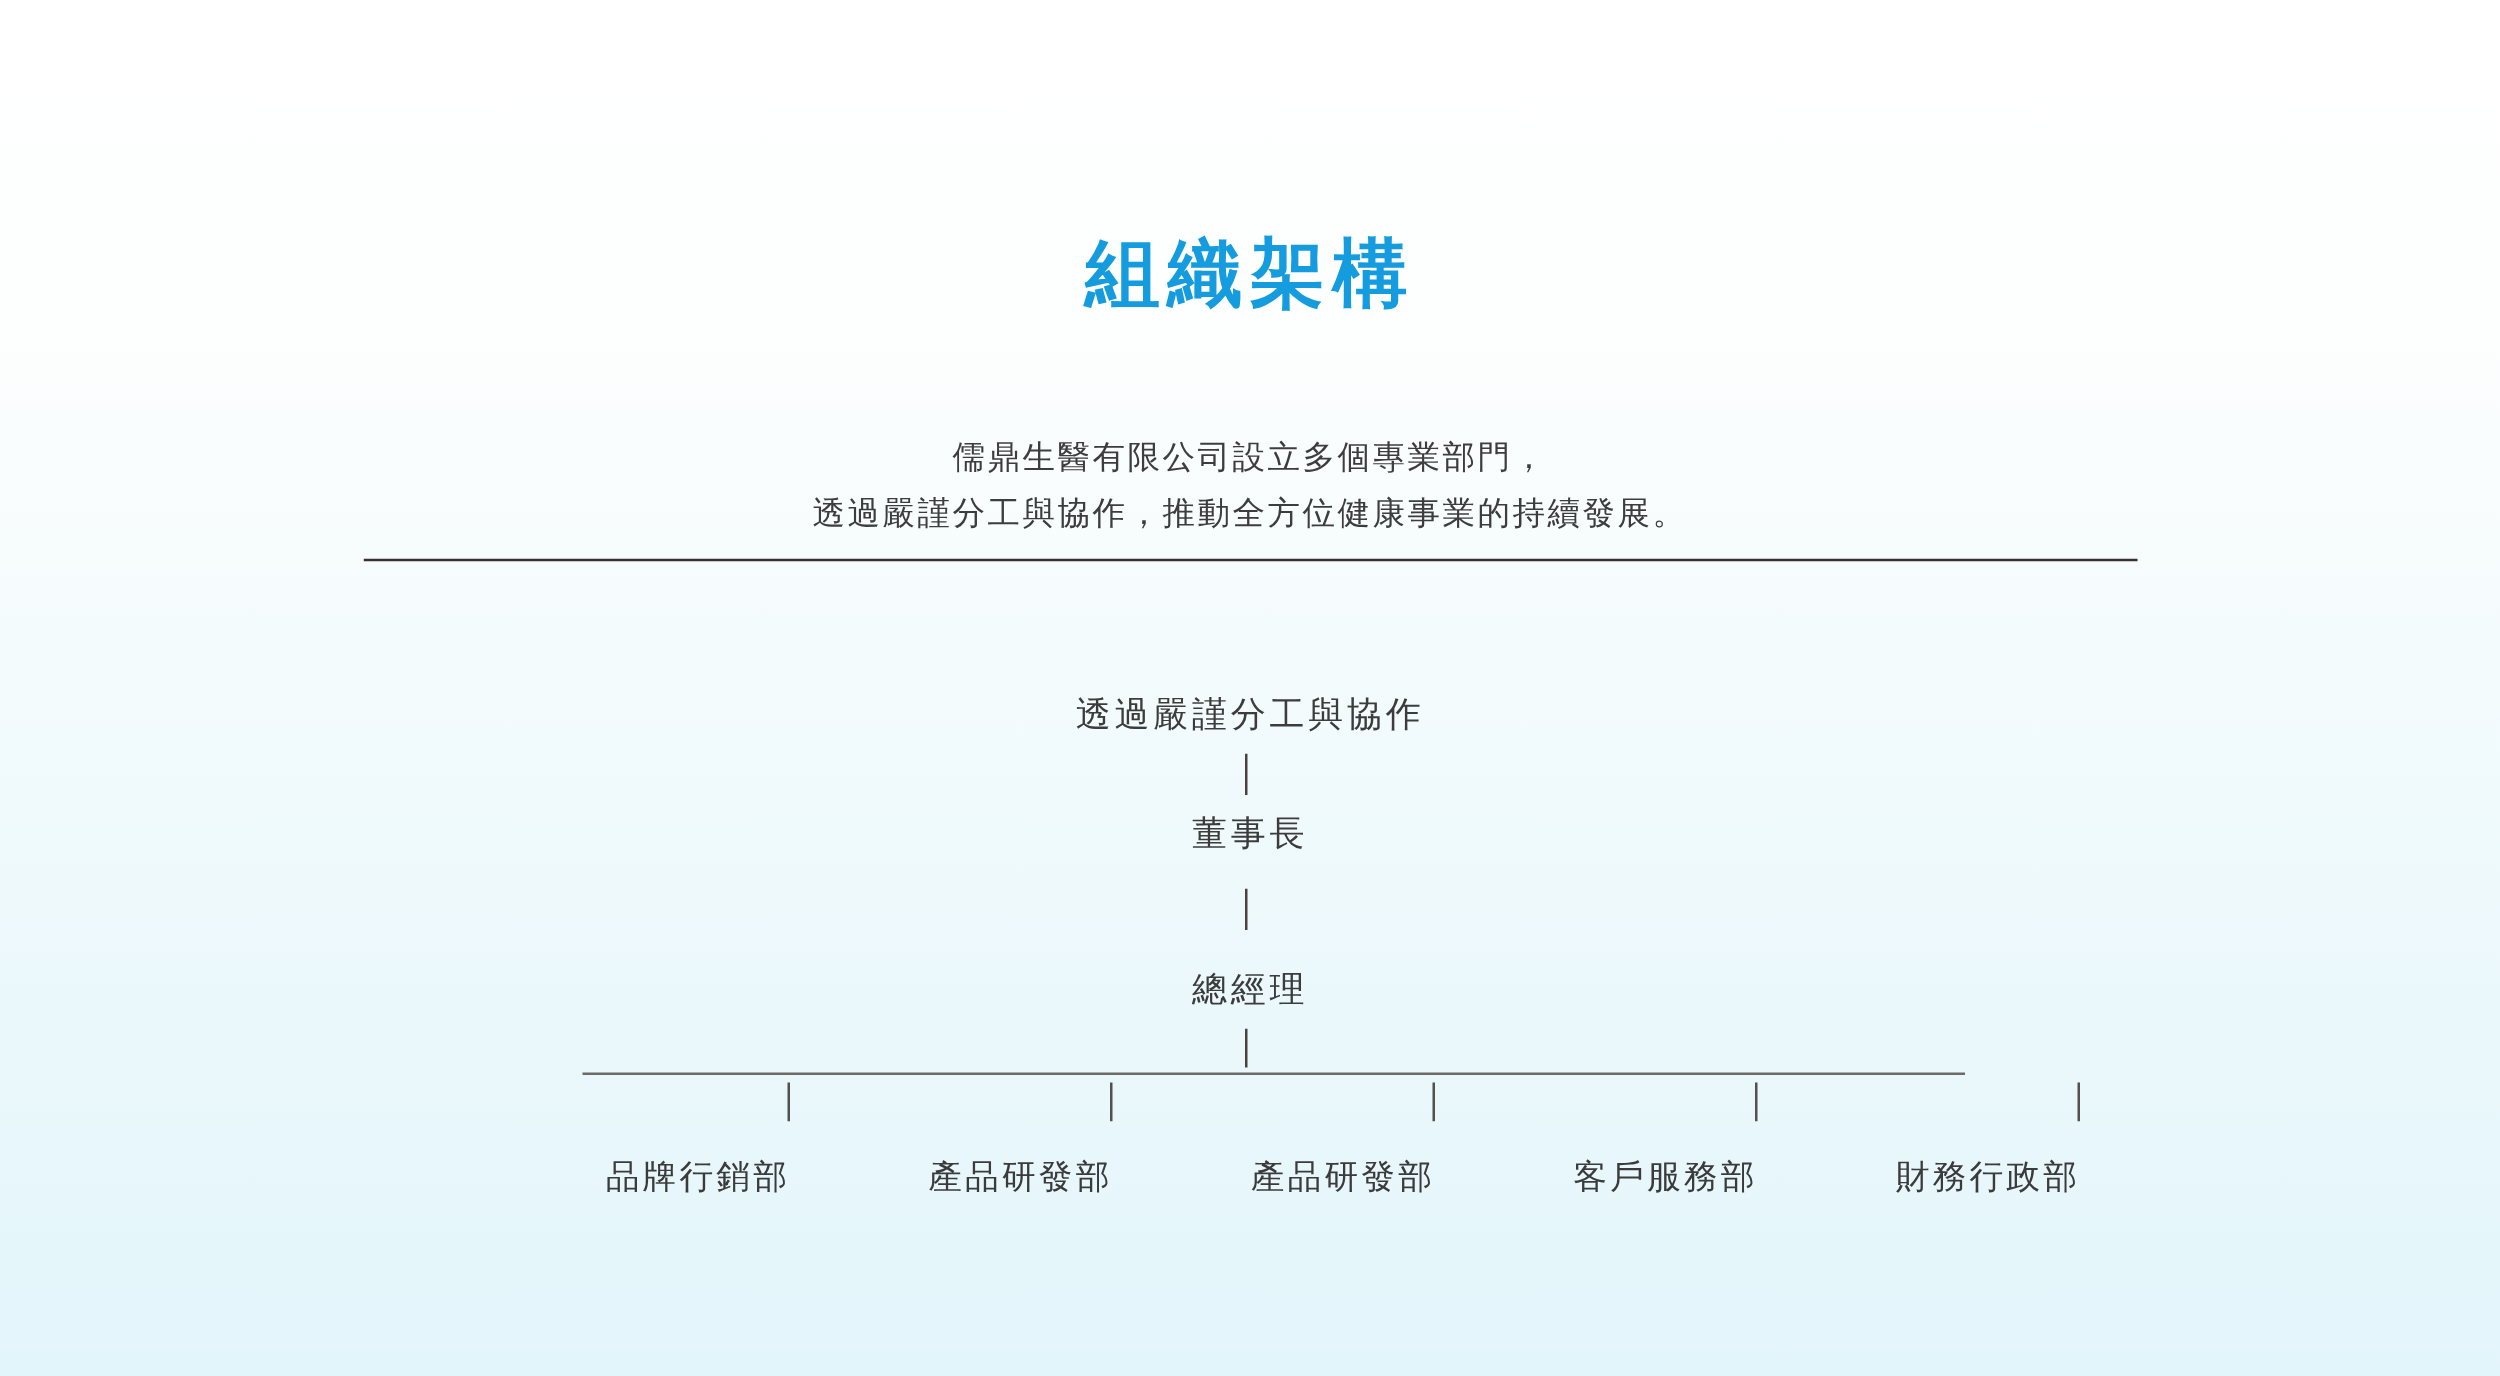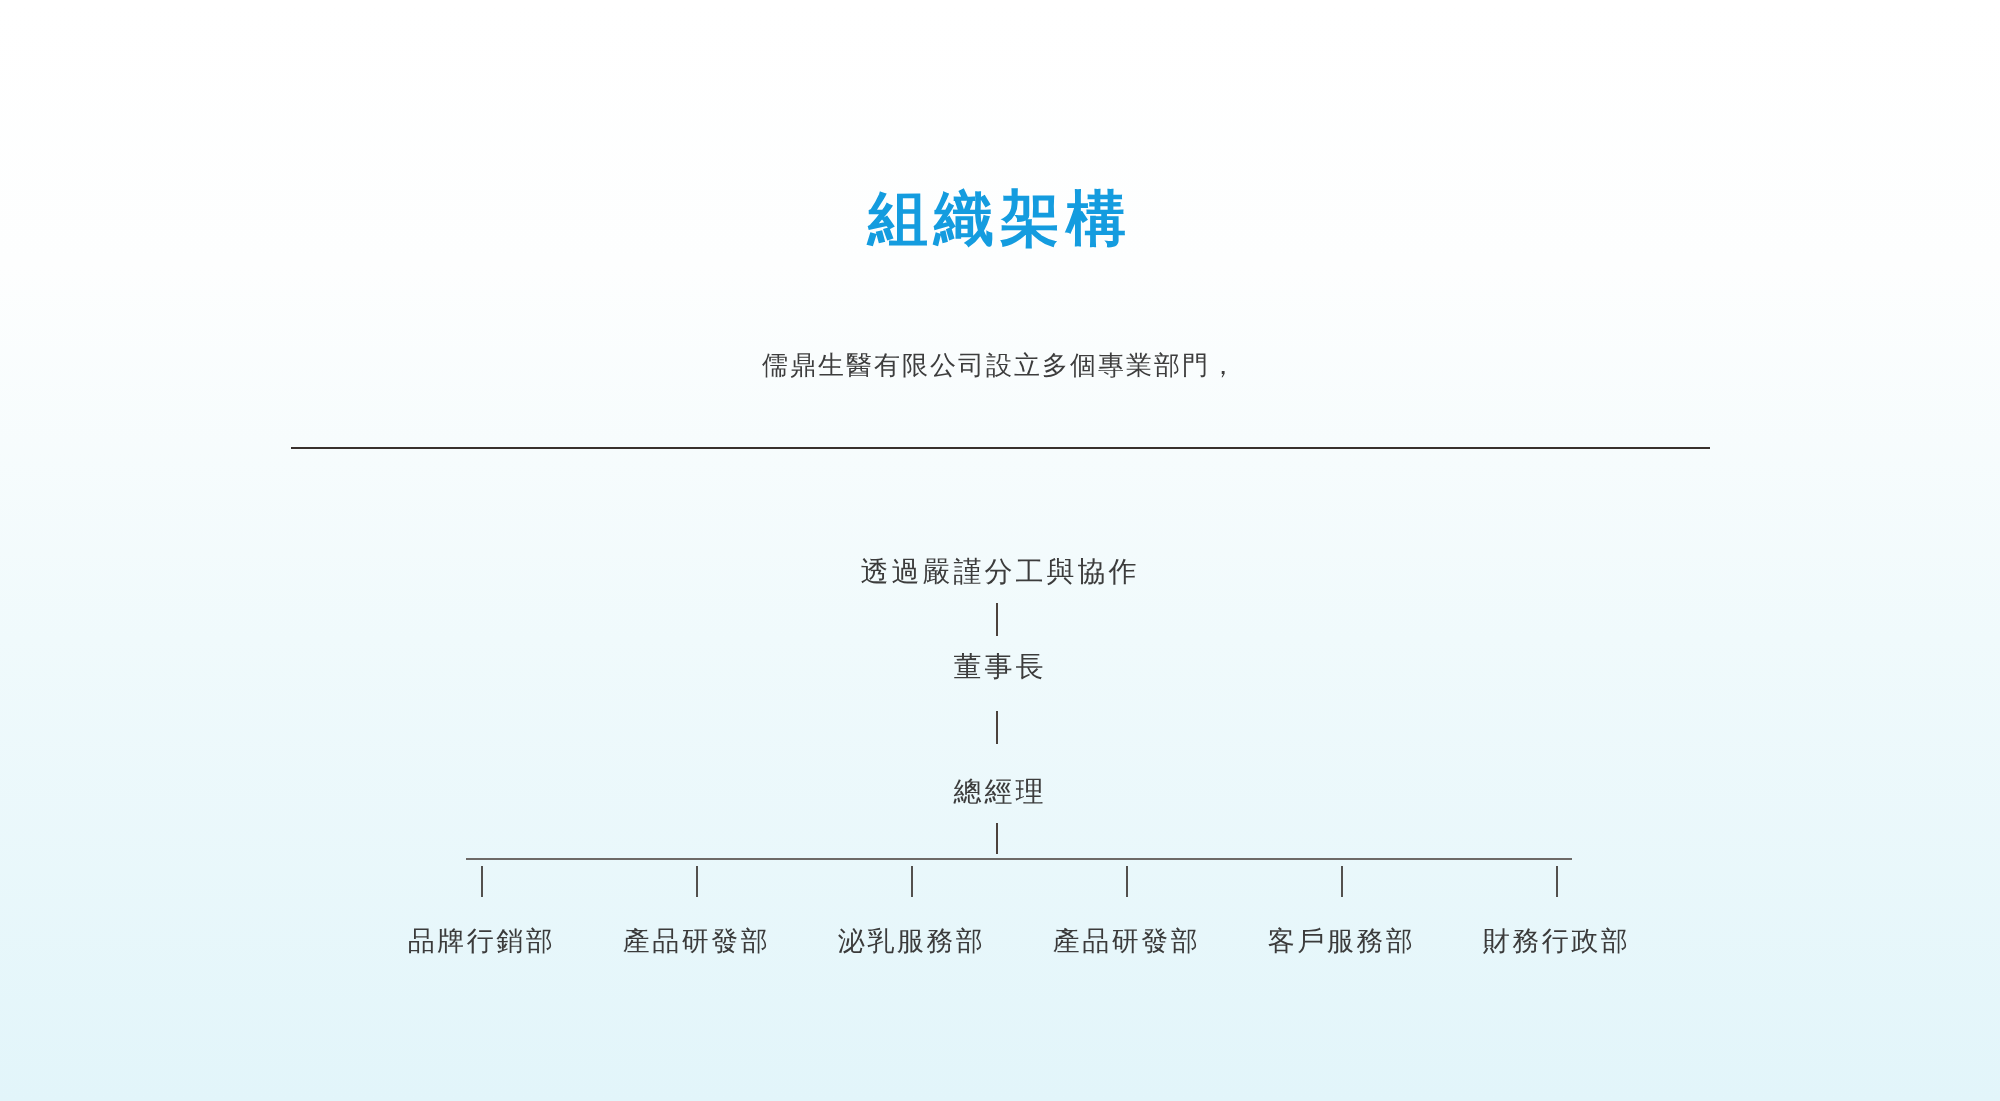--- a/index.html
+++ b/index.html
@@ -87,21 +87,21 @@
     background: #6d6967;
   }
   .branch-cols {
     display: flex;
     width: 100%;
   }
   .branch-col {
     flex: 1 1 0;
     display: flex;
     flex-direction: column;
-    align-items: center;
+    align-items: flex-end;
   }
   .drop-line {
     margin-top: 8px;
     width: 2px;
     height: 31px;
     background: #53504e;
   }
   .dept-label {
     margin-top: 25px;
     font-size: 27px;
@@ -114,20 +114,21 @@
 </style>
 </head>
 <body>
 
 <div class="page">
 
   <h1 class="center-x page-title">組織架構</h1>
 
   <div class="center-x subtitle">
     <div>儒鼎生醫有限公司設立多個專業部門，</div>
+    <div>透過嚴謹分工與協作，推動全方位健康事業的持續發展。</div>
   </div>
 
   <hr class="divider">
 
   <div>
 
     <div class="center-x org-node node-company">透過嚴謹分工與協作</div>
 
     <div class="vline vline-1"></div>
 
@@ -147,24 +148,20 @@
           <div class="drop-line"></div>
           <div class="dept-label">品牌行銷部</div>
         </div>
 
         <div class="branch-col">
           <div class="drop-line"></div>
           <div class="dept-label">產品研發部</div>
         </div>
 
 
-        <div class="branch-col">
-          <div class="drop-line"></div>
-          <div class="dept-label">泌乳服務部</div>
-        </div>
 
         <div class="branch-col">
           <div class="drop-line"></div>
           <div class="dept-label">產品研發部</div>
         </div>
 
         <div class="branch-col">
           <div class="drop-line"></div>
           <div class="dept-label">客戶服務部</div>
         </div>

